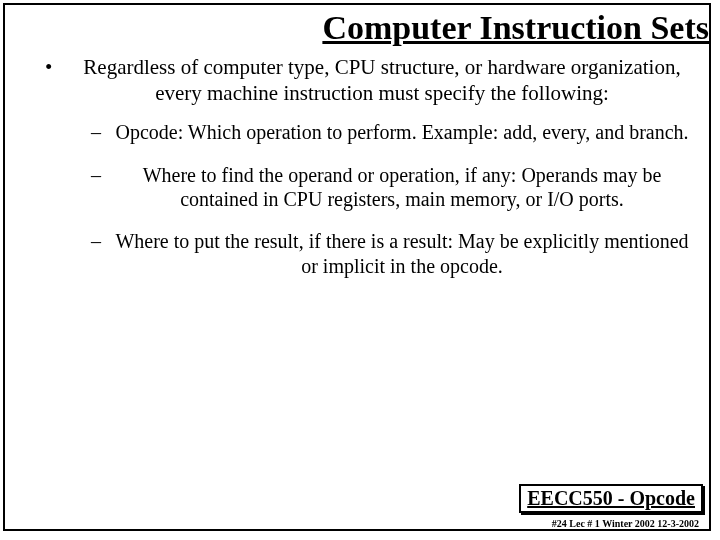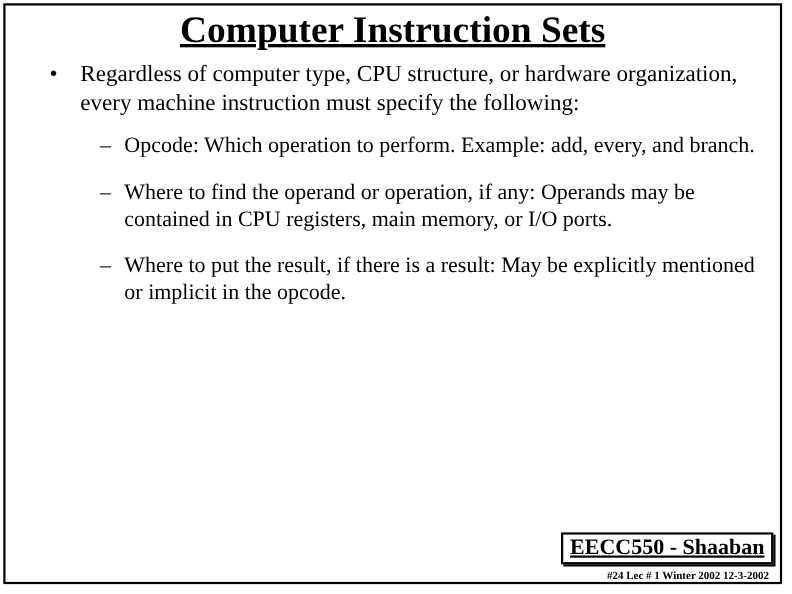--- a/index.html
+++ b/index.html
@@ -15,38 +15,39 @@
     width: 708px;
     height: 528px;
     border: 2.5px solid #000;
     margin: 3px;
     position: relative;
     box-sizing: border-box;
   }
   .title {
     font-size: 34px;
     font-weight: bold;
-    text-align: center;
+    text-align: right;
     text-decoration: underline;
     margin: 4px 0 8px 0;
   }
   .content {
     padding: 0 18px 0 18px;
   }
   ul.main {
     list-style: none;
     margin: 0;
     padding: 0;
   }
   ul.main > li {
     position: relative;
     padding-left: 50px;
     font-size: 21px;
     line-height: 1.22;
     margin-bottom: 15px;
+    text-align: center;
   }
   ul.main > li::before {
     content: "•";
     position: absolute;
     left: 22px;
     top: 0;
     font-size: 21px;
   }
   ul.sub {
     list-style: none;
@@ -100,16 +101,16 @@
         <span>Regardless of computer type, CPU structure, or hardware organization, every machine instruction must specify the following:</span>
         <ul class="sub">
           <li>Opcode:  Which operation to perform.  Example: add, every, and branch.</li>
           <li>Where to find the operand or operation, if any:  Operands may be contained in CPU registers, main memory, or I/O ports.</li>
           <li>Where to put the result, if there is a result:  May be explicitly mentioned or implicit in the opcode.</li>
         </ul>
       </li>
     </ul>
   </div>
   <div class="footer-box">
-    <span class="footer-text">EECC550 - Shaaban</span>
+    <span class="footer-text">EECC550 - Opcode</span>
   </div>
   <div class="subfooter">#24  Lec # 1 Winter 2002  12-3-2002</div>
 </div>
 
 </body></html>

